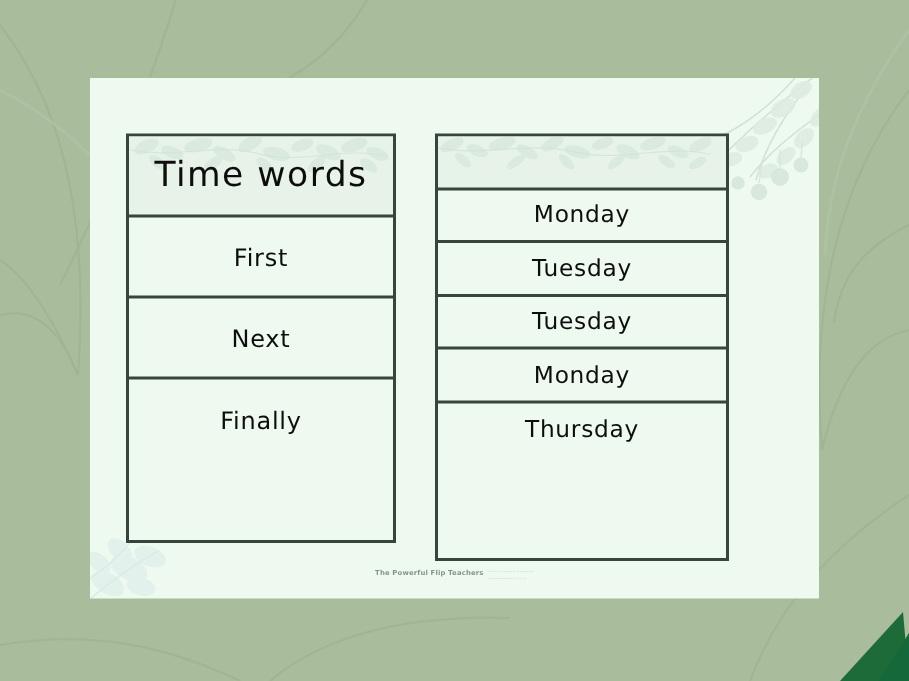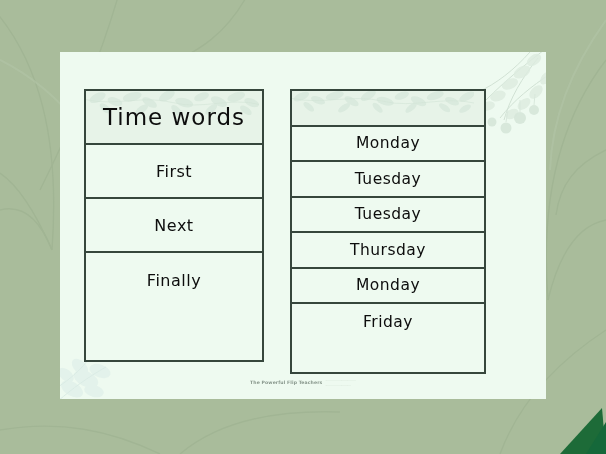--- a/index.html
+++ b/index.html
@@ -282,27 +282,24 @@
       <div class="cell">
         <span class="txt">Monday</span>
       </div>
       <div class="cell">
         <span class="txt">Tuesday</span>
       </div>
       <div class="cell">
         <span class="txt">Tuesday</span>
       </div>
       <div class="cell">
+        <span class="txt">Monday</span>
+      </div>
+      <div class="cell">
         <span class="txt">Thursday</span>
-      </div>
-      <div class="cell">
-        <span class="txt">Monday</span>
-      </div>
-      <div class="cell">
-        <span class="txt">Friday</span>
       </div>
     </div>
 
     <div id="watermark">
       <span class="wm-text">The Powerful Flip Teachers</span>
       <span class="wm-sub-wrap">
         <span class="wm-sub" style="display:block">................................</span>
         <span class="wm-sub" style="display:block">...........................</span>
       </span>
     </div>

